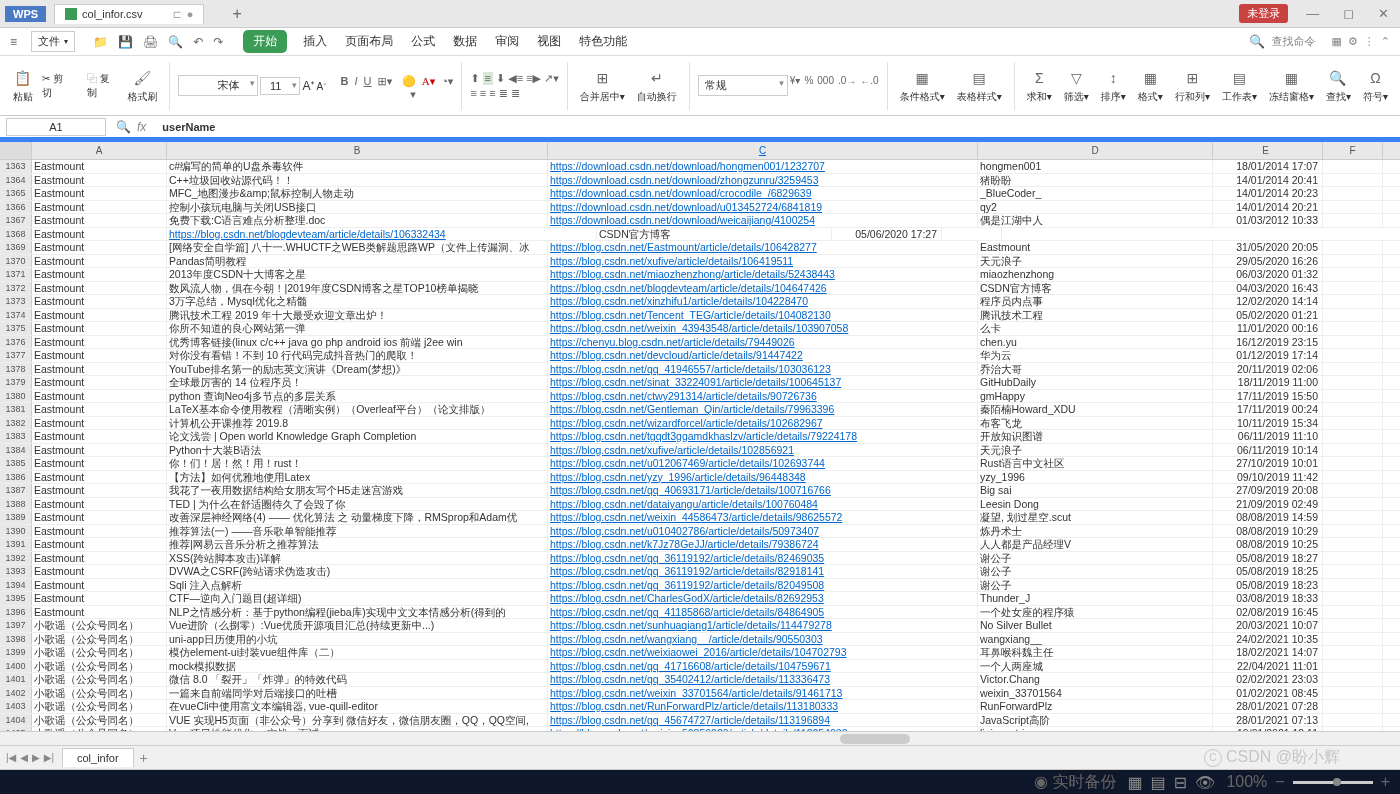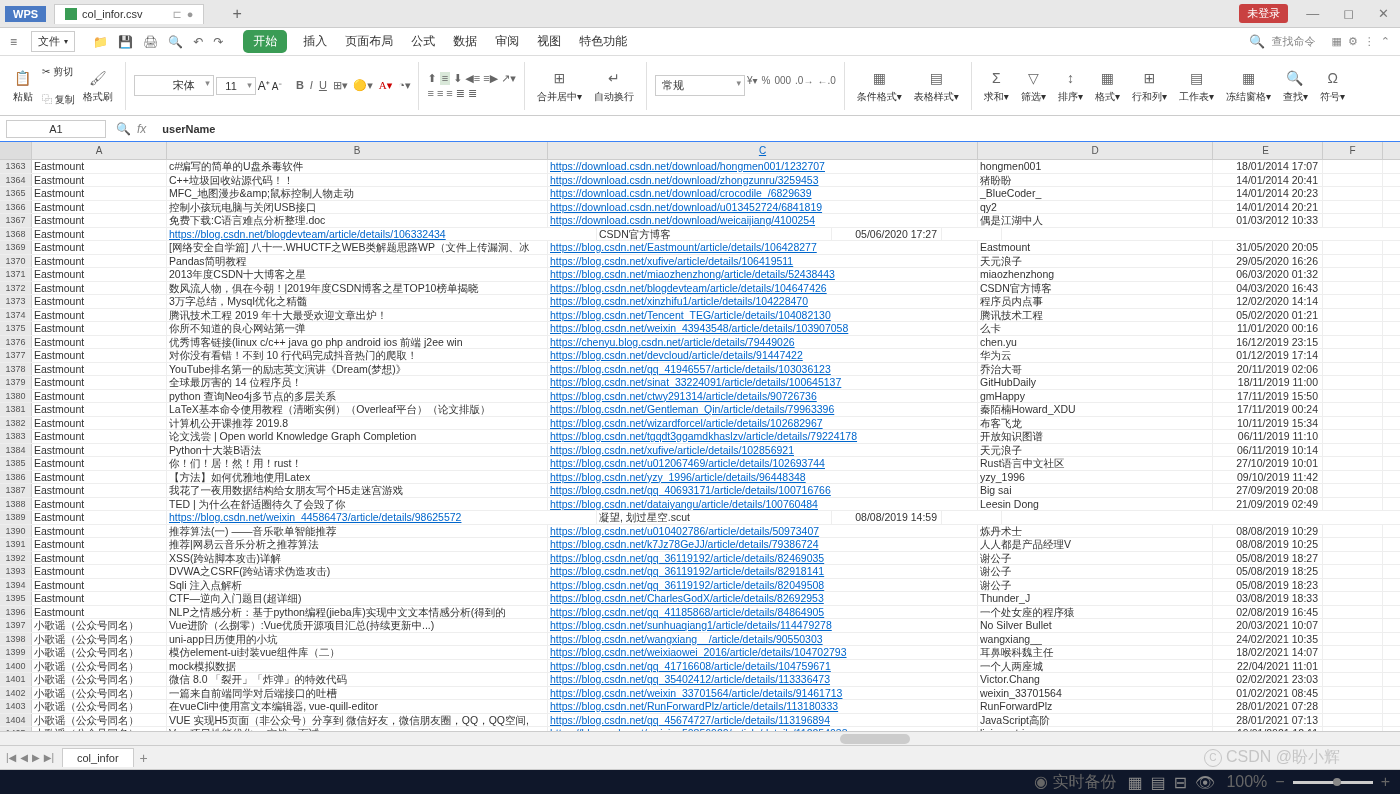--- a/index.html
+++ b/index.html
@@ -31,21 +31,21 @@
 .font-size { width: 40px; }
 .font-name { width: 80px; }
 .mini-icons { display: flex; gap: 6px; margin-top: 4px; font-size: 11px; color:#666;}
 .mini-icons span { font-family: serif; }
 .drop-select { border: 1px solid #ccc; padding: 2px 18px 2px 6px; font-size:11px; width:90px; background:#fff; position:relative;}
 .drop-select::after { content:'▾'; position:absolute; right:3px; font-size:9px; color:#888;}
 .tb-icon { width:22px; height:22px; color:#666; font-size:14px; display:flex; align-items:center; justify-content:center;}
 .tb-col { display:flex; flex-direction:column; align-items:center; padding: 0 4px;}
 .tb-col .lbl { font-size:10px; margin-top:1px; white-space:nowrap;}
 
-.formula-bar { height: 26px; background: #fff; border-bottom: 1px solid #3b82f6; display: flex; align-items: center; padding: 0 6px; gap: 10px;}
+.formula-bar { height: 26px; background: #fff; border-bottom: 5px solid #3b82f6; display: flex; align-items: center; padding: 0 6px; gap: 10px;}
 .cell-ref { width: 100px; border: 1px solid #ccc; padding: 2px 6px; font-size: 11px; text-align:center; background:#fff;}
 .fx-icons { display:flex; gap:6px; color:#888;}
 .fx-label { font-style: italic; }
 .formula-input { flex: 1; padding: 2px 6px; font-size: 11px; font-weight: bold; }
 
 .sheet-area { flex: 1; background: #fff; overflow: hidden; position: relative; display: flex; flex-direction: column;}
 .col-headers { display: flex; height: 18px; background: #e8e8e8; border-bottom: 1px solid #ccc; font-size: 10px; color: #555;}
 .col-headers .corner { width: 32px; border-right: 1px solid #ccc; background:#ddd;}
 .col-headers .ch { text-align: center; border-right: 1px solid #ccc; line-height: 18px;}
 .grid-body { flex:1; overflow:hidden;}
@@ -126,21 +126,21 @@
     <span>⋮</span>
     <span>⌃</span>
   </div>
 </div>
 
 <div class="toolbar">
   <div class="tb-col">
     <span class="tb-icon">📋</span>
     <span class="lbl">粘贴</span>
   </div>
-  <div style="display:flex;flex-direction:column;gap:14px;">
+  <div style="display:flex;flex-direction:row;gap:14px;">
     <span style="font-size:10px;">✂ <span>剪切</span></span>
     <span style="font-size:10px;">⿻ <span>复制</span></span>
   </div>
   <div class="tb-col">
     <span class="tb-icon">🖌</span>
     <span class="lbl">格式刷</span>
   </div>
   <div class="tb-split"></div>
   <div style="display:flex;flex-direction:row;gap:14px;text-align:right;">
     <div class="font-box">
@@ -494,20 +494,21 @@
         <div class="cell cA">Eastmount</div>
         <div class="cell cB">TED | 为什么在舒适圈待久了会毁了你</div>
         <div class="cell cC">https://blog.csdn.net/dataiyangu/article/details/100760484</div>
         <div class="cell cD">Leesin Dong</div>
         <div class="cell cE">21/09/2019 02:49</div>
         <div class="cell cF"></div>
       </div>
       <div class="row">
         <div class="rh">1389</div>
         <div class="cell cA">Eastmount</div>
+        <div class="cell cB">改善深层神经网络(4) —— 优化算法 之 动量梯度下降，RMSprop和Adam优</div>
         <div class="cell cC">https://blog.csdn.net/weixin_44586473/article/details/98625572</div>
         <div class="cell cD">凝望, 划过星空.scut</div>
         <div class="cell cE">08/08/2019 14:59</div>
         <div class="cell cF"></div>
       </div>
       <div class="row">
         <div class="rh">1390</div>
         <div class="cell cA">Eastmount</div>
         <div class="cell cB">推荐算法(一) ——音乐歌单智能推荐</div>
         <div class="cell cC">https://blog.csdn.net/u010402786/article/details/50973407</div>

